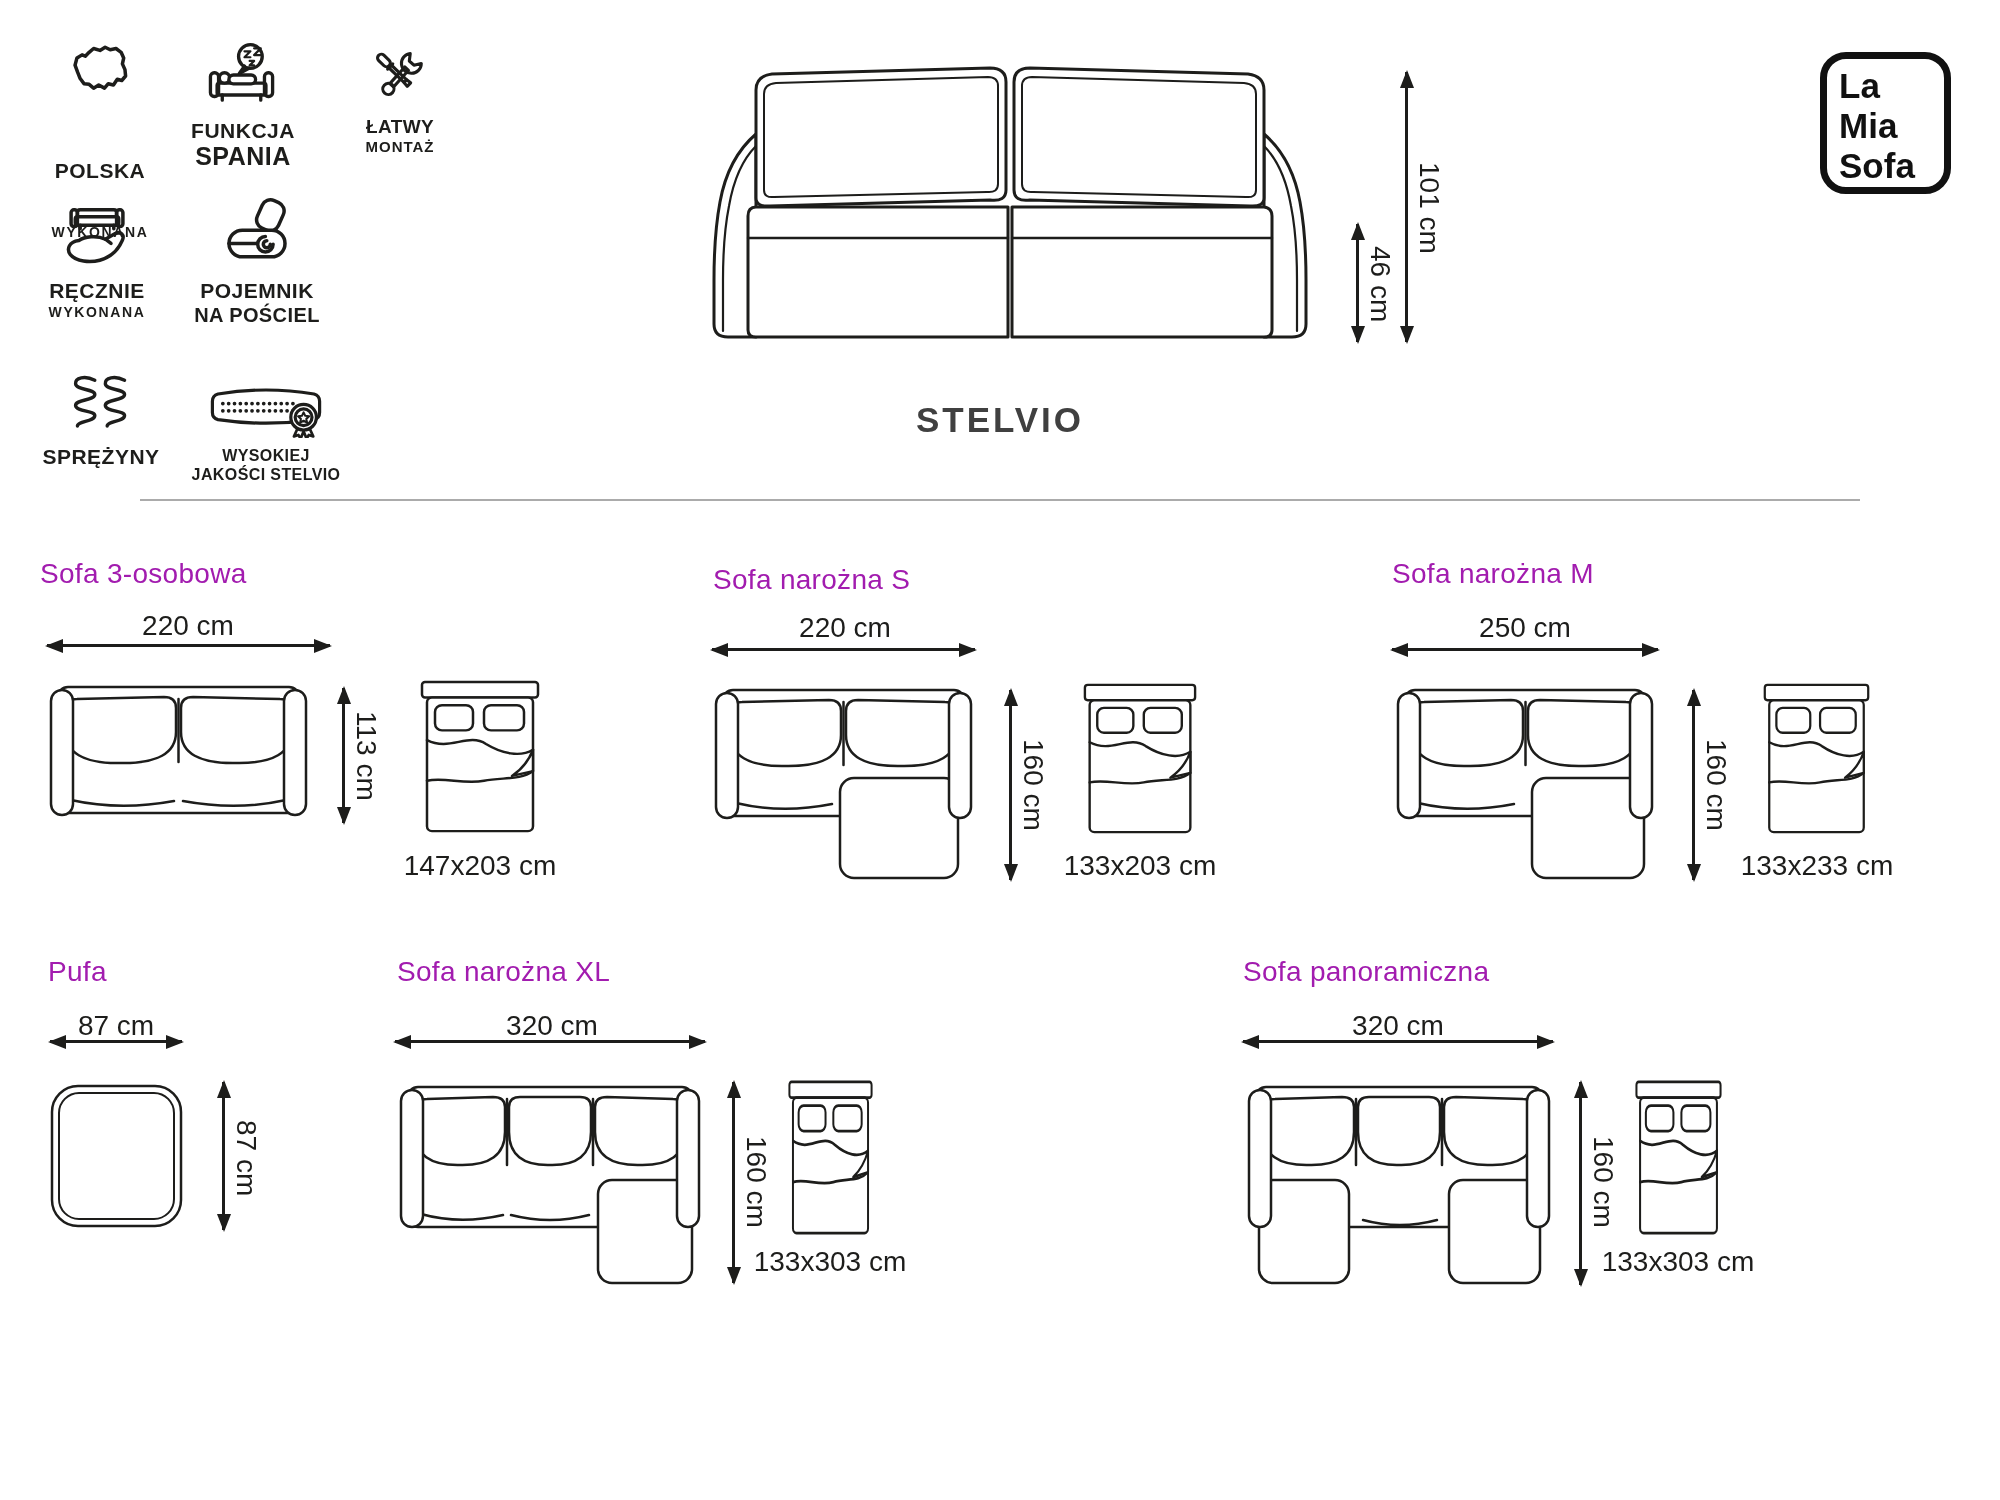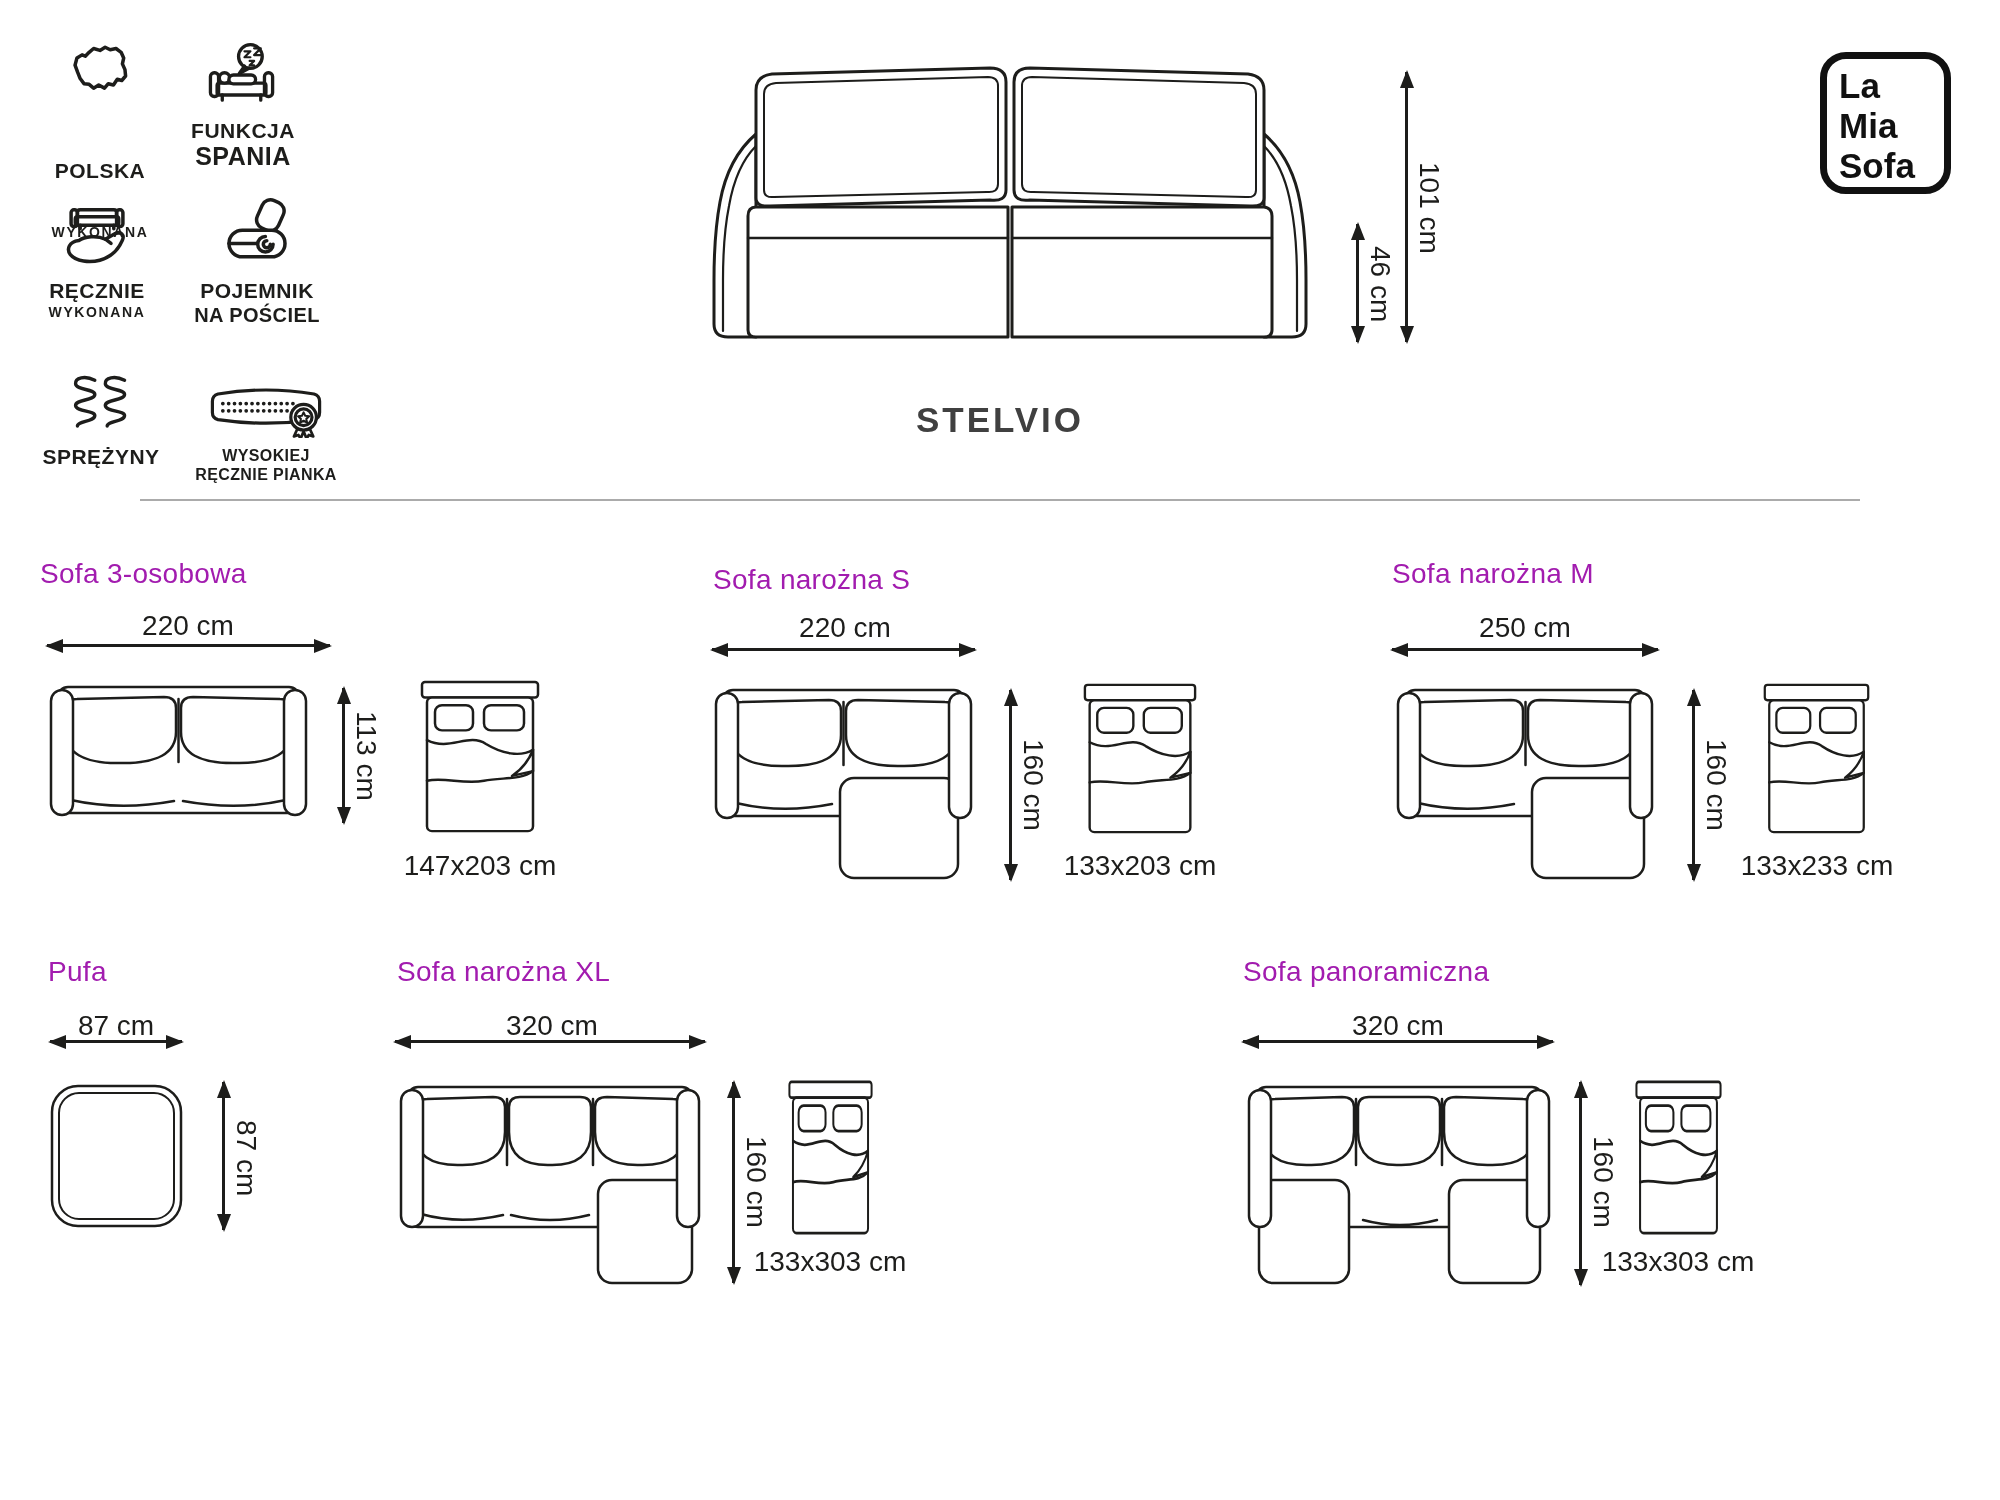--- a/index.html
+++ b/index.html
@@ -70,20 +70,37 @@
       <rect x="79" y="42" width="11" height="32" rx="5"></rect>
       <rect x="15" y="56" width="66" height="16" rx="3"></rect>
       <path d="M22,72 v7 M74,72 v7"></path>
       <circle cx="25" cy="49" r="7" fill="#fff"></circle>
       <rect x="31" y="45" width="36" height="12" rx="6" fill="#fff"></rect>
     </svg>
     <div class="fl1">FUNKCJA</div>
     <div class="fl2-big">SPANIA</div>
   </div>
 
+  <div class="feature" style="left:339px;top:44px;width:122px;">
+    <svg width="62" height="64" viewBox="0 0 100 100" stroke-width="5">
+      <g transform="rotate(42 50 50)">
+        <path d="M38,12 A16,16 0 1 0 62,12 L55,22 L45,22 Z"></path>
+        <rect x="46" y="34" width="8" height="36"></rect>
+        <circle cx="50" cy="78" r="9"></circle>
+      </g>
+      <g transform="rotate(-46 50 50)">
+        <rect x="44" y="2" width="12" height="24" rx="6"></rect>
+        <path d="M44,28 h12"></path>
+        <rect x="47" y="28" width="6" height="34"></rect>
+        <path d="M47,62 l-1,8 h8 l-1,-8"></path>
+      </g>
+    </svg>
+    <div class="fl1-sm">ŁATWY</div>
+    <div class="fl2-sm">MONTAŻ</div>
+  </div>
 
   <div class="feature" style="left:35px;top:200px;width:124px;">
     <svg width="70" height="70" viewBox="0 0 100 100" stroke-width="5">
       <rect x="13" y="14" width="9" height="24" rx="4"></rect>
       <rect x="78" y="14" width="9" height="24" rx="4"></rect>
       <path d="M22,24 V17 Q22,14 26,14 H74 Q78,14 78,17 V24"></path>
       <rect x="19" y="24" width="62" height="12" rx="3"></rect>
       <path d="M26,36 v5 M74,36 v5"></path>
       <path d="M86,58 C90,50 84,44 76,48 L62,56 C50,50 32,52 24,58 C10,60 6,70 12,78 C20,88 40,90 54,86 C68,82 80,72 86,58 Z"></path>
       <path d="M62,56 L70,62"></path>
@@ -118,21 +135,21 @@
     <svg width="122" height="56" viewBox="0 0 140 70" stroke-width="4">
       <path d="M10,15 Q70,5 130,15 Q137,17 137,24 L137,38 Q137,45 130,47 Q70,56 10,47 Q3,45 3,38 L3,24 Q3,17 10,15 Z"></path>
       <line x1="16" y1="27" x2="110" y2="27" stroke-dasharray="0.1 7.2" stroke-width="4.6"></line>
       <line x1="16" y1="36" x2="110" y2="36" stroke-dasharray="0.1 7.2" stroke-width="4.6"></line>
       <circle cx="117" cy="44" r="16" fill="#fff"></circle>
       <circle cx="117" cy="44" r="10.5" fill="#fff"></circle>
       <path d="M117,38 l2.1,4.3 4.8,0.6 -3.5,3.2 0.9,4.7 -4.3,-2.4 -4.3,2.4 0.9,-4.7 -3.5,-3.2 4.8,-0.6 Z" stroke-width="2.6"></path>
       <path d="M109,59 l-4,9 5.5,-1.8 2.8,4.6 3.6,-8.8 M125,59 l4,9 -5.5,-1.8 -2.8,4.6 -3.6,-8.8" stroke-width="3.4"></path>
     </svg>
     <div class="fl1-foam">WYSOKIEJ</div>
-    <div class="fl2-foam">RĘCZNIE PIANKA</div>
+    <div class="fl2-foam">JAKOŚCI STELVIO</div>
   </div>
 
   <svg class="abs" style="left:690px;top:38px;" width="640" height="307" viewBox="0 0 640 307">
     <g class="draw" stroke-width="3">
 
       <path d="M66,96 Q38,120 30,164 Q24,196 24,242 L24,286 Q24,299 38,299 L66,299 Z"></path>
       <path d="M574,96 Q602,120 610,164 Q616,196 616,242 L616,286 Q616,299 602,299 L574,299 Z"></path>
       <path d="M66,108 Q46,128 39,168 Q33,198 33,242 L33,293" fill="none" stroke-width="2.2"></path>
       <path d="M574,108 Q594,128 601,168 Q607,198 607,242 L607,293" fill="none" stroke-width="2.2"></path>
 

